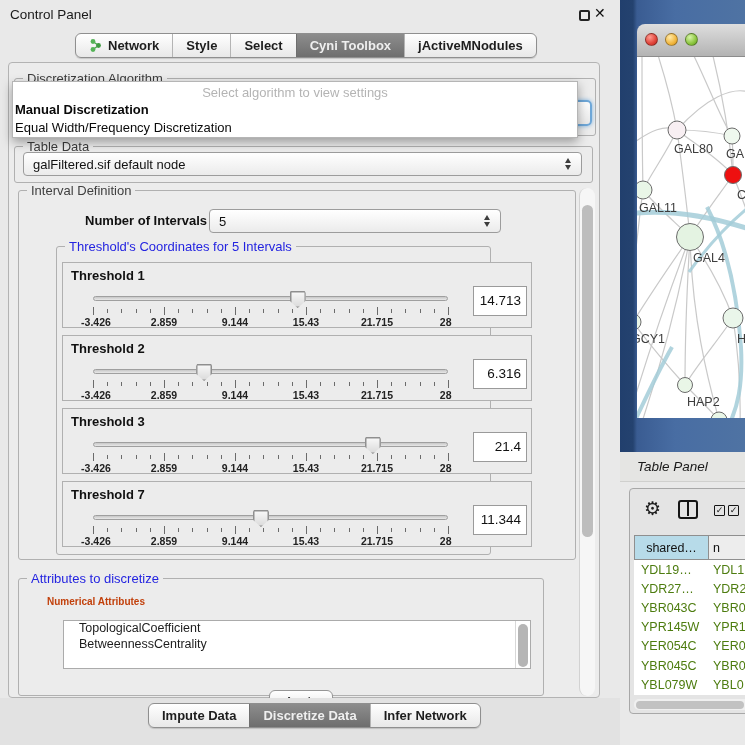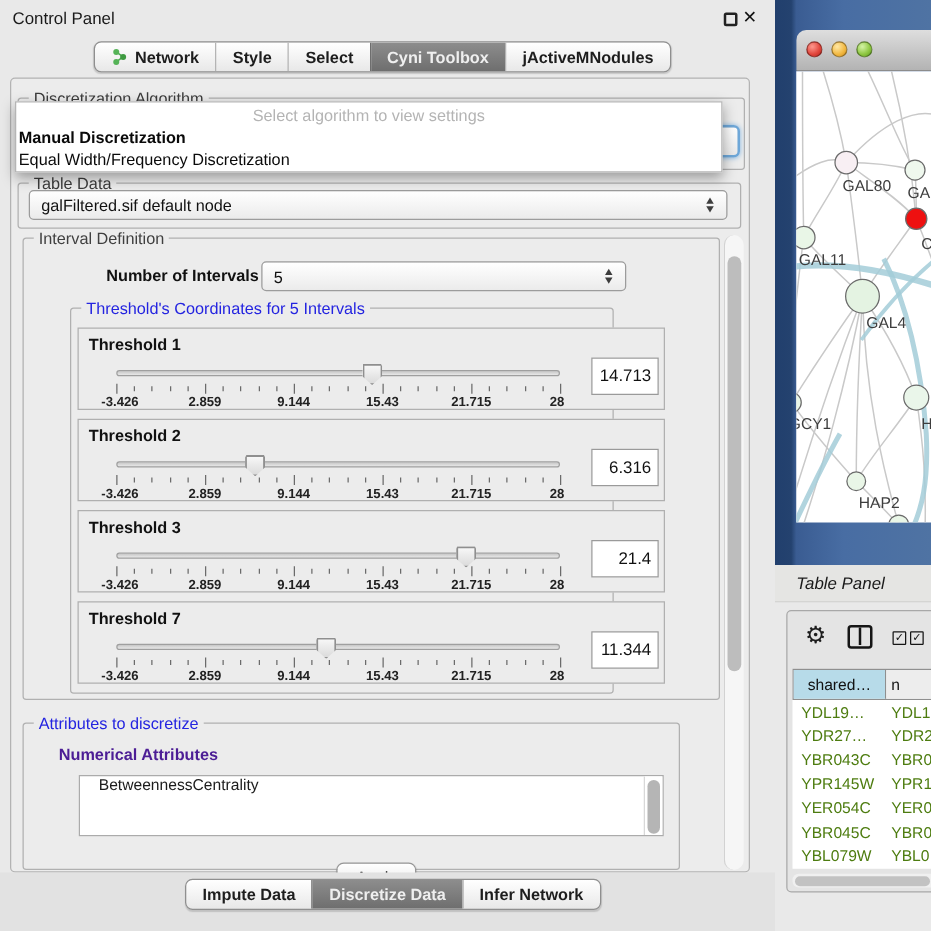--- a/index.html
+++ b/index.html
@@ -353,23 +353,24 @@
               <span class="tick-label" style="left: 100%; transform: translateX(-70%);">28</span>
             </div>
             <div class="th-value">11.344</div>
           </div>
         </div>
     </div>
   </div>
 
   <div class="groupbox" style="left:18px; top:578px; width:526px; height:118px;">
     <span class="gtitle blue">Attributes to discretize</span>
-    <span style="position:absolute; left:28px; top:17px; font-size:13px; font-weight:bold; color:#4c1d95;">Numerical Attributes</span>
+    <span style="position:absolute; left:28px; top:17px; font-size:10px; font-weight:bold; color:#c2410c;">Numerical Attributes</span>
     <div class="list-box">
       <div id="attr-items">
+          <div class="list-item">TopologicalCoefficient</div>
           <div class="list-item">BetweennessCentrality</div>
         </div>
       <div class="list-scroll">
         <div class="thumb"></div>
       </div>
     </div>
   </div>
 
   <div class="apply-btn">Apply</div>
 

